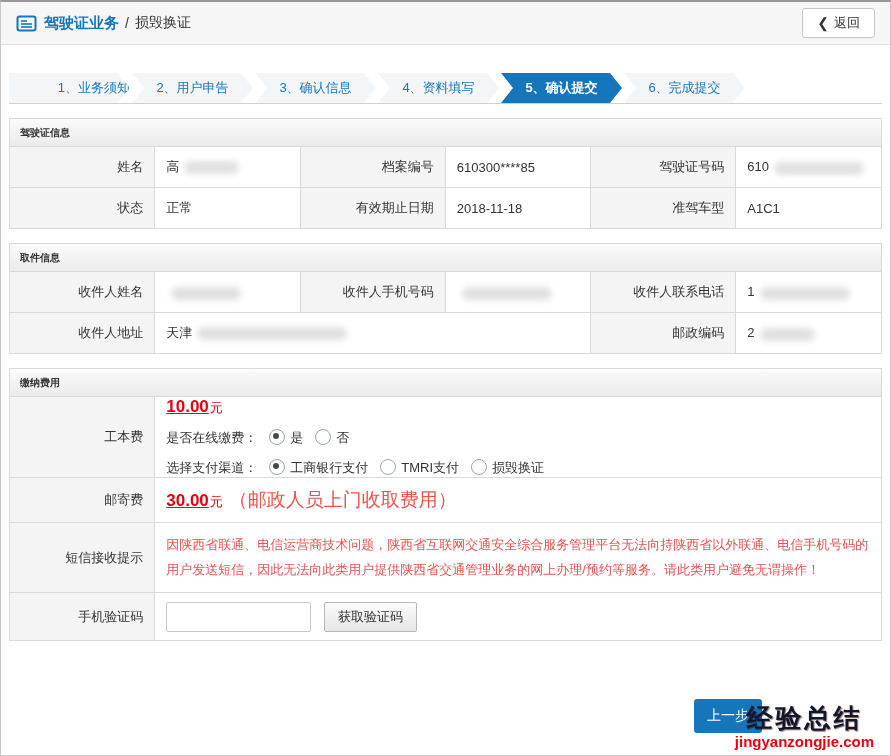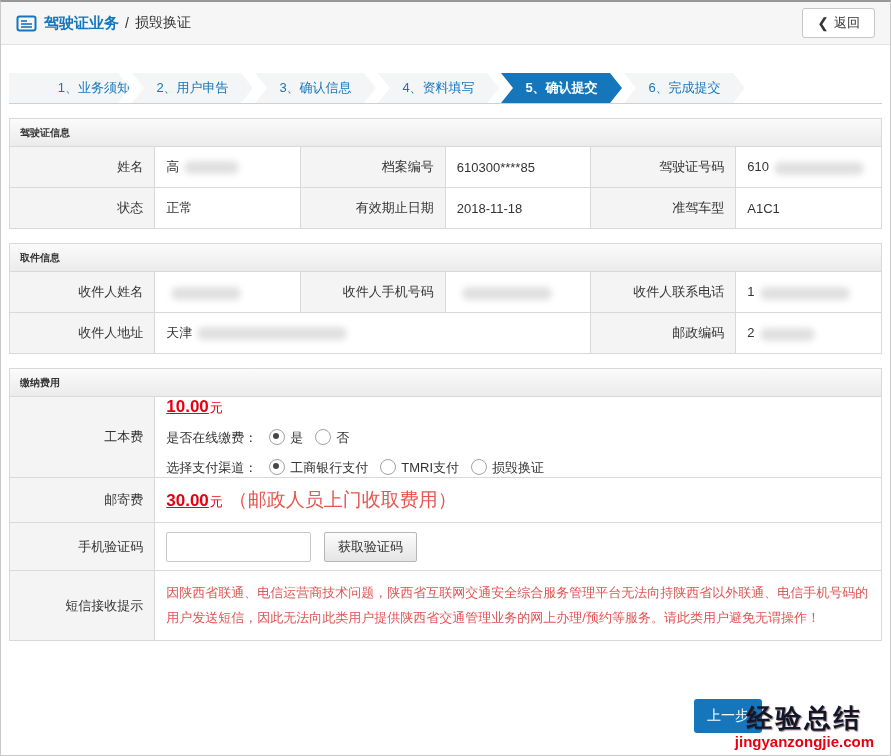--- a/index.html
+++ b/index.html
@@ -162,30 +162,30 @@
         </div>
       </td>
     </tr>
     <tr>
       <td class="lbl" style="height:45px;">邮寄费</td>
       <td class="val">
         <span class="fee-amt">30.00</span><span class="fee-unit">元</span><span class="fee-note">（邮政人员上门收取费用）</span>
       </td>
     </tr>
     <tr>
+      <td class="lbl">短信接收提示</td>
+      <td class="val tipcell">
+        <div class="tip">因陕西省联通、电信运营商技术问题，陕西省互联网交通安全综合服务管理平台无法向持陕西省以外联通、电信手机号码的用户发送短信，因此无法向此类用户提供陕西省交通管理业务的网上办理/预约等服务。请此类用户避免无谓操作！</div>
+      </td>
+    </tr>
+    <tr>
       <td class="lbl" style="height:48px;">手机验证码</td>
       <td class="val">
         <input class="code-input" type="text" style="">
         <button class="code-btn">获取验证码</button>
-      </td>
-    </tr>
-    <tr>
-      <td class="lbl">短信接收提示</td>
-      <td class="val tipcell">
-        <div class="tip">因陕西省联通、电信运营商技术问题，陕西省互联网交通安全综合服务管理平台无法向持陕西省以外联通、电信手机号码的用户发送短信，因此无法向此类用户提供陕西省交通管理业务的网上办理/预约等服务。请此类用户避免无谓操作！</div>
       </td>
     </tr>
   </tbody>
     </table>
 </section>
 
 <button class="prev-btn">上一步</button>
 
 <div class="watermark">
   <div class="wm1">经验总结</div>

